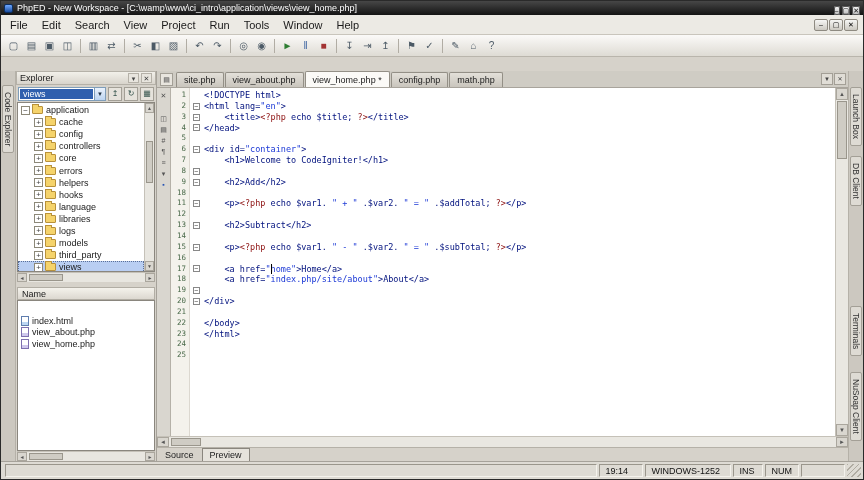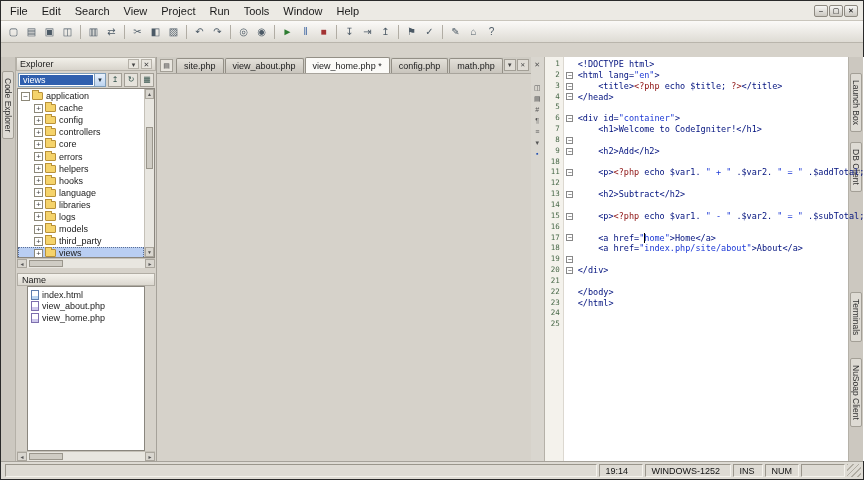--- a/index.html
+++ b/index.html
@@ -59,28 +59,28 @@
   .fico::before { content:""; position:absolute; top:-3px; left:-1px; width:5px; height:2px; background:#f5d36b; border:1px solid #b8913a; border-bottom:none; }
   .sb-v { width:10px; background:#e8e6e0; border-left:1px solid #c5c1b8; display:flex; flex-direction:column; flex:none; }
   .sb-btn { height:10px; background:#d9d6cf; border:1px solid #aaa69d; font-size:5px; line-height:8px; text-align:center; color:#555; flex:none; }
   .sb-thumb-v { height:42px; margin:28px 1px 0 1px; background:#cfccc4; border:1px solid #9a968c; flex:none; }
   .sb-h { height:10px; background:#e8e6e0; border-top:1px solid #c5c1b8; display:flex; align-items:stretch; margin:0 1px; flex:none; }
   .sb-btn-h { width:10px; background:#d9d6cf; border:1px solid #aaa69d; font-size:5px; line-height:8px; text-align:center; color:#555; flex:none; }
   .sb-thumb-h { width:34px; margin:1px 0 1px 2px; background:#cfccc4; border:1px solid #9a968c; flex:none; }
   .sb-fill { flex:1; }
   .splitter { height:5px; flex:none; }
   .namehead { height:13px; background:linear-gradient(#f4f2ec,#dcd8d0); border:1px solid #b1ada4; font-size:9px; display:flex; align-items:center; padding:0 4px; color:#222; margin:0 1px; flex:none; }
-  .files { flex:1; background:#fff; border:1px solid #8a867e; margin:0 11px; font-size:9px; padding-top:2px; overflow:hidden; }
+  .files { flex:1; background:#fff; border:1px solid #8a867e; margin:0 1px; font-size:9px; padding-top:14px; overflow:hidden; }
   .frow { display:flex; align-items:center; height:11.6px; padding-left:3px; gap:3px; white-space:nowrap; color:#1a1a1a; }
   .pico { width:8px; height:10px; background:#fff; border:1px solid #7d7d7d; flex:none; }
   .pico.php { box-shadow:inset 0 -3px 0 #cfc8ec; border-color:#7d6fae; }
   .pico.html { box-shadow:inset 0 -3px 0 #bcd6f2; border-color:#5f7dae; }
 
   
-  .edcol { flex:1; display:flex; min-width:0; }
+  .edcol { flex:1; display:flex; flex-direction:column; min-width:0; }
   .tabstrip { height:17px; background:#cfccc4; display:flex; align-items:flex-end; padding-left:2px; border-bottom:1px solid #a8a49c; flex:none; }
   .tabstrip-icon { width:13px; height:13px; margin:0 3px 1px 1px; background:#e8e5de; border:1px solid #a39f96; font-size:7px; line-height:11px; text-align:center; color:#555; flex:none; }
   .tab { height:15px; display:flex; align-items:center; padding:0 7px; font-size:9px; background:linear-gradient(#e3e0d9,#c9c5bd); border:1px solid #938f86; border-bottom:none; margin-right:1px; border-radius:2px 2px 0 0; color:#222; white-space:nowrap; }
   .tab.active { background:#fbfaf7; height:16px; }
   .tabstrip-right { margin-left:auto; display:flex; gap:1px; margin:0 2px 2px auto; }
   .tsbtn { width:12px; height:12px; background:#e0ddd6; border:1px solid #a39f96; font-size:6px; line-height:10px; text-align:center; color:#444; }
 
   .editor { flex:1; display:flex; background:#fff; min-height:0; }
   .gutterbar { width:14px; background:#d9d6cf; border-right:1px solid #b5b1a8; display:flex; flex-direction:column; align-items:center; padding-top:2px; flex:none; }
   .gico { width:12px; height:11px; font-size:7px; display:flex; align-items:center; justify-content:center; color:#555; flex:none; }
@@ -110,20 +110,25 @@
   .statusbar { height:18px; background:#dedbd4; border-top:1px solid #a6a29a; display:flex; align-items:stretch; padding:2px 2px 2px 4px; gap:2px; font-size:9px; color:#111; flex:none; }
   .spane { border:1px solid; border-color:#9a968c #f4f2ec #f4f2ec #9a968c; display:flex; align-items:center; padding:0 6px; white-space:nowrap; }
   .spane.grow { flex:1; }
   .grip { width:14px; background:repeating-linear-gradient(135deg,#b0aca2 0 1px,transparent 1px 4px); }
 </style>
 </head>
 <body>
 
 <div id="app">
 
+  <div class="titlebar">
+    <span class="appicon"></span>
+    <span class="wtitle">PhpED - New Workspace - [C:\wamp\www\ci_intro\application\views\view_home.php]</span>
+    <span id="win-controls"><span class="wbtn">–</span><span class="wbtn">▢</span><span class="wbtn">✕</span></span>
+  </div>
 
   <div class="menubar">
     <span id="menu-items" style="display:flex">
         <div class="menu-item">File</div>
         <div class="menu-item">Edit</div>
         <div class="menu-item">Search</div>
         <div class="menu-item">View</div>
         <div class="menu-item">Project</div>
         <div class="menu-item">Run</div>
         <div class="menu-item">Tools</div>

